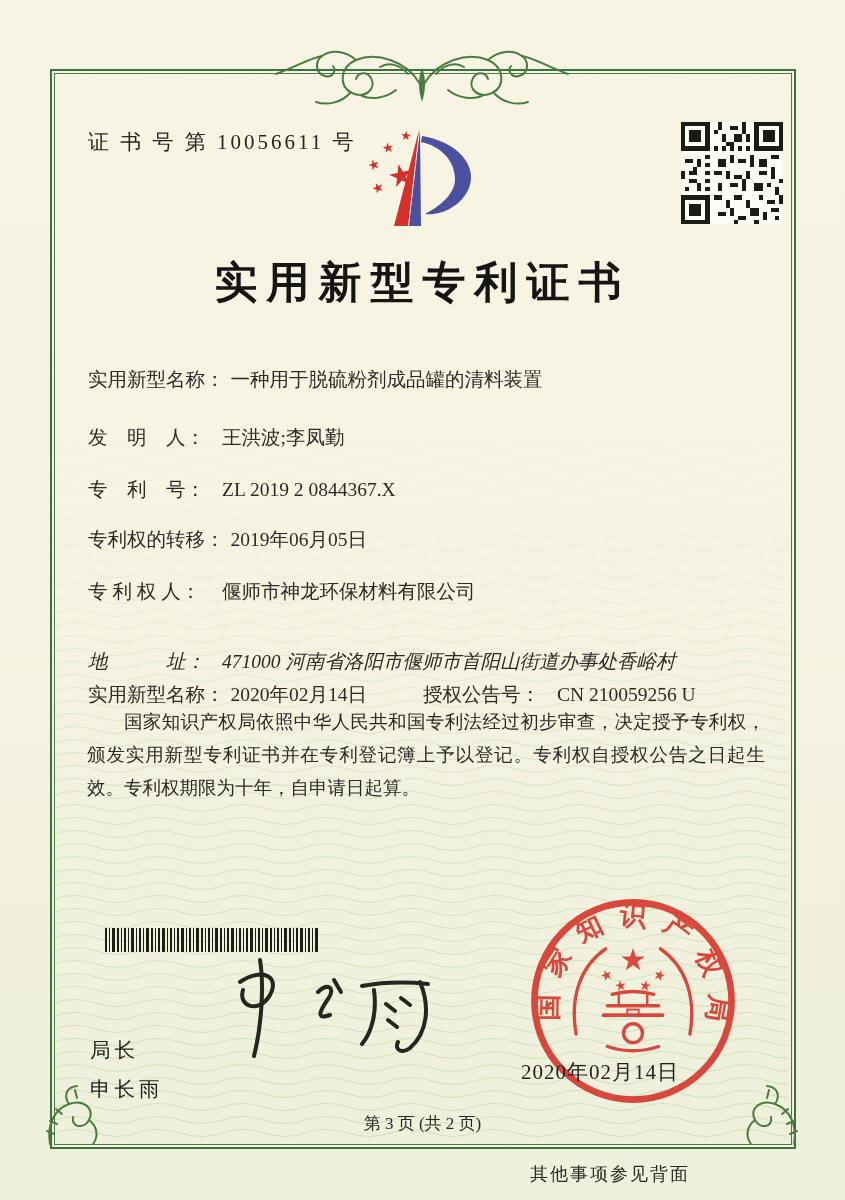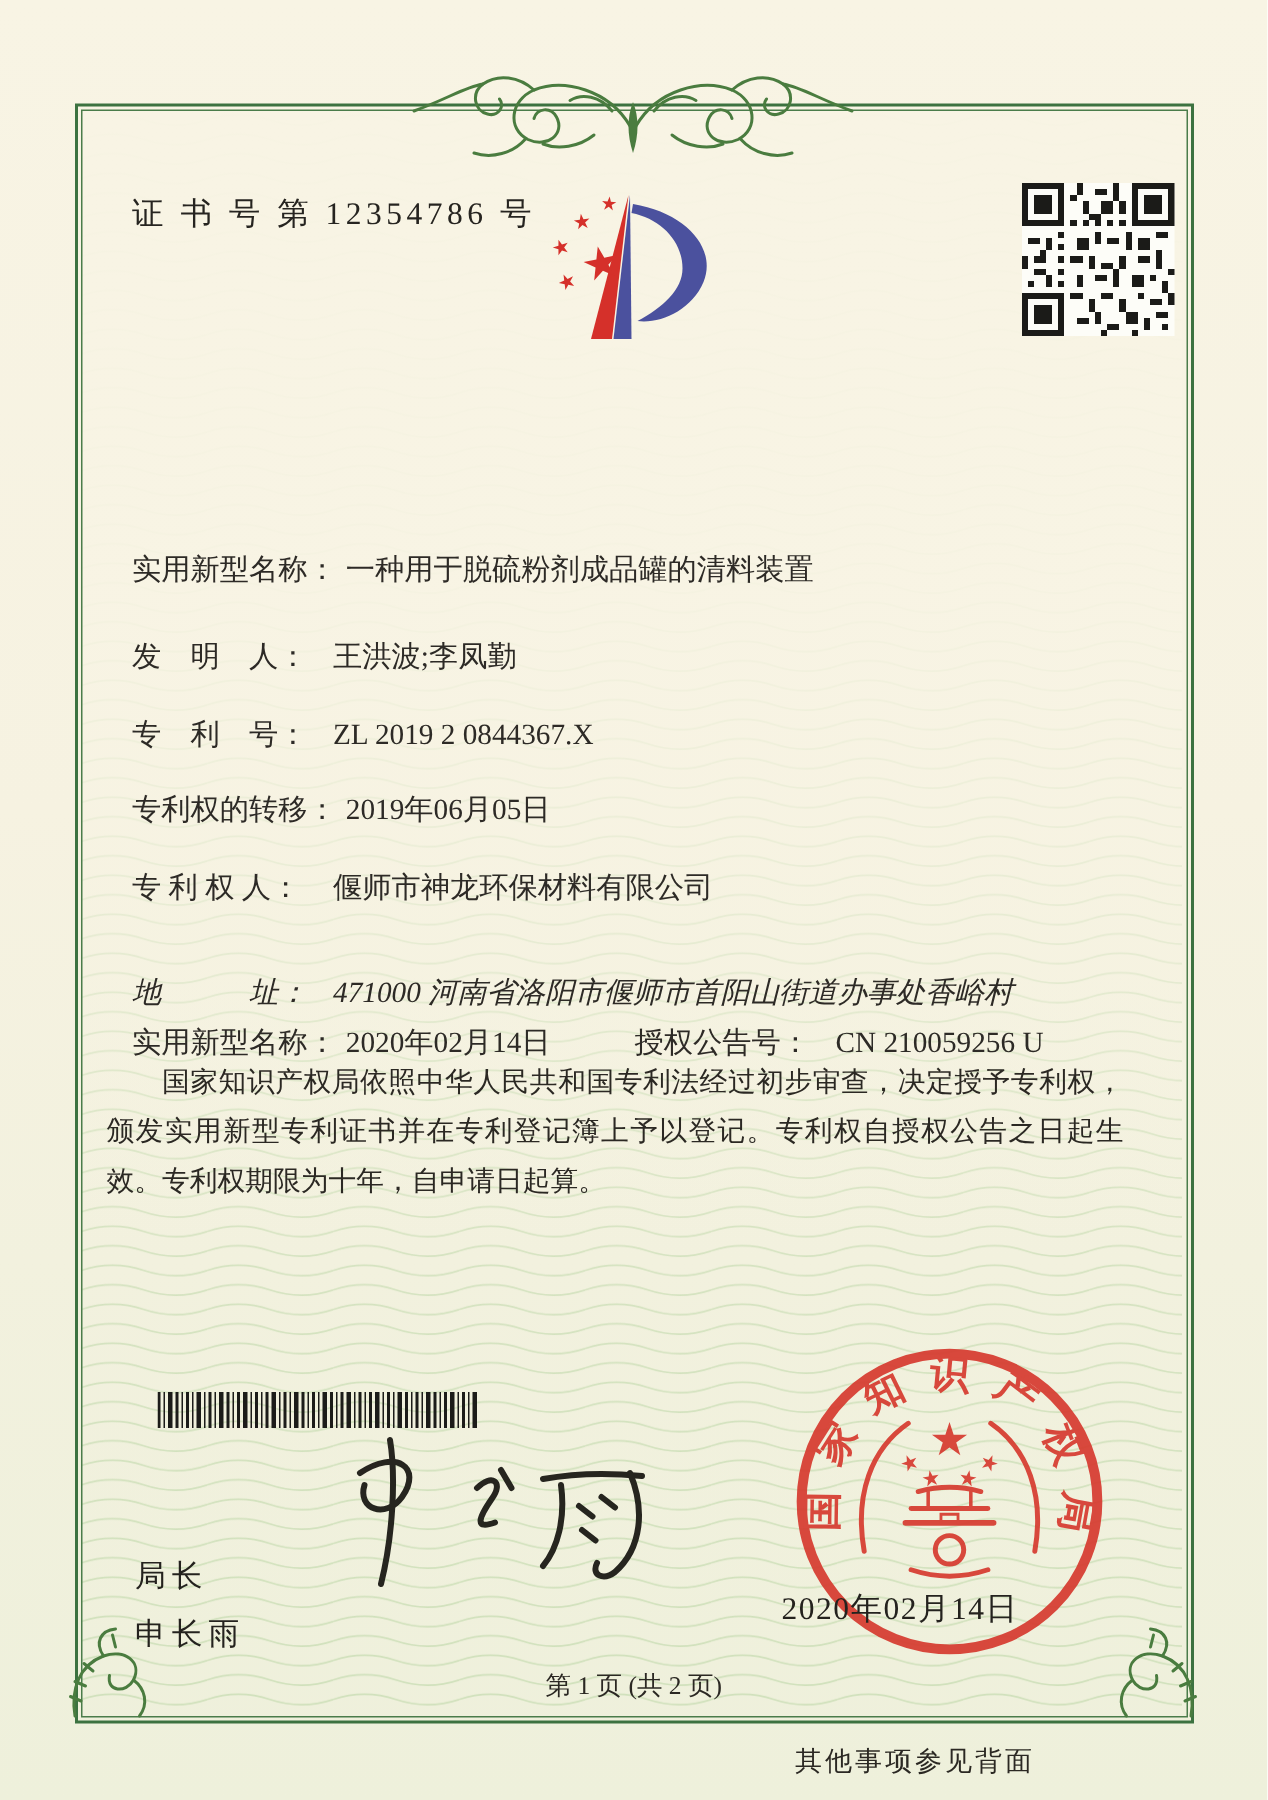--- a/index.html
+++ b/index.html
@@ -19,21 +19,21 @@
   .cert-no{position:absolute;left:88px;top:128px;font-size:21px;letter-spacing:3px;color:#262420;}
   .logo{position:absolute;left:338px;top:126px;width:158px;height:112px;}
   .qr{position:absolute;left:681px;top:122px;width:102px;height:102px;}
   .doc-title{position:absolute;left:0;top:254px;width:845px;text-align:center;
     font-size:43px;font-weight:700;letter-spacing:9px;color:#171513;}
   .fields{position:absolute;left:88px;top:366px;width:680px;font-size:19.5px;}
   .frow{position:absolute;left:0;white-space:nowrap;}
   .frow .lab{display:inline-block;min-width:128px;}
   .frow .val{margin-left:6px;}
   .grant2{margin-left:56px;}
-  .paras{position:absolute;left:71px;top:706px;width:678px;font-size:18.5px;line-height:1.78;
+  .paras{position:absolute;left:87px;top:706px;width:678px;font-size:18.5px;line-height:1.78;
     text-align:justify;color:#2b2823;}
   .paras p{margin:0;text-indent:2em;}
   .barcode{position:absolute;left:105px;top:928px;width:216px;height:24px;}
   .director{position:absolute;left:90px;top:988px;font-size:20.5px;letter-spacing:4px;color:#24221e;margin-top:48px;}
   .director div{margin-bottom:11px;}
   .signature{position:absolute;left:212px;top:952px;width:250px;height:110px;}
   .seal{position:absolute;left:524px;top:892px;width:218px;height:218px;z-index:4;opacity:0.92;}
   .seal-date{position:absolute;left:521px;top:1058px;font-size:21px;letter-spacing:1px;color:#24221e;z-index:5;}
   .page-no{position:absolute;left:0;top:1112px;width:845px;text-align:center;font-size:17px;color:#2b2823;}
   .back-note{position:absolute;left:0;top:1162px;width:690px;text-align:right;font-size:18px;
@@ -87,21 +87,21 @@
   </svg>
   <svg class="corner corner-br" viewBox="0 0 64 64">
     <g fill="none" stroke="#4a7c3f" stroke-width="2" stroke-linecap="round">
       <path d="M6,60 C3,42 9,26 25,20 C39,15 51,24 45,36 C40,45 27,44 29,33"></path>
       <path d="M25,20 C19,11 23,3 33,2"></path>
       <path d="M45,36 C53,42 55,52 49,60"></path>
       <path d="M10,50 l-7,-3 M13,40 l-7,-3 M18,30 l-6,-5 M33,14 l-2,-8"></path>
     </g>
   </svg>
 
-  <div class="cert-no">证 书 号 第 12354786 号</div>
+  <div class="cert-no">证 书 号 第 10056611 号</div>
 
   <svg class="logo" viewBox="0 0 158 112">
     <defs>
       <path id="st" d="M0,-1 L0.2245,-0.309 0.951,-0.309 0.363,0.118 0.588,0.809 0,0.382 -0.588,0.809 -0.363,0.118 -0.951,-0.309 -0.2245,-0.309 Z"></path>
     </defs>
     <path d="M84,10 C120,16 140,40 131,62 C123,81 102,90 87,88 C104,79 117,67 117,53 C117,35 103,20 83,16 Z" fill="#4b519e"></path>
     <polygon points="81,4 70,100 56,100" fill="#d5302a"></polygon>
     <polygon points="82,4 83,100 71,100" fill="#4b519e"></polygon>
     <use href="#st" fill="#d5302a" transform="translate(63,50) scale(12) rotate(-12)"></use>
     <use href="#st" fill="#d5302a" transform="translate(40,62) scale(5.5) rotate(-25)"></use>
@@ -181,20 +181,21 @@
         <rect x="14" y="23" width="2" height="1"></rect>
         <rect x="17" y="21" width="2" height="2"></rect>
         <rect x="20" y="22" width="1" height="2"></rect>
         <rect x="22" y="21" width="2" height="1"></rect>
         <rect x="13" y="24" width="1" height="1"></rect>
         <rect x="18" y="24" width="1" height="1"></rect>
         <rect x="23" y="23" width="1" height="1"></rect>
     </g>
   </svg>
 
+  <div class="doc-title">实用新型专利证书</div>
 
   <div class="fields">
     <div class="frow" style="top:0;font-family:Liberation Serif, serif;">
       <span class="lab">实用新型名称：</span><span class="val">一种用于脱硫粉剂成品罐的清料装置</span>
     </div>
     <div class="frow" style="top:58px;">
       <span class="lab">发　明　人：</span><span class="val">王洪波;李凤勤</span>
     </div>
     <div class="frow" style="top:110px;">
       <span class="lab">专　利　号：</span><span class="val">ZL 2019 2 0844367.X</span>
@@ -320,17 +321,17 @@
         <circle cx="115" cy="149" r="10" stroke-width="3.5"></circle>
         <path d="M55,150 C48,110 60,78 86,60" stroke-width="3.5"></path>
         <path d="M175,150 C182,110 170,78 144,60" stroke-width="3.5"></path>
         <path d="M88,163 Q115,172 142,163" stroke-width="3.5"></path>
       </g>
     </g>
   </svg>
 
   <div class="seal-date">2020年02月14日</div>
 
-  <div class="page-no">第 1 页 (共 2 页)</div>
+  <div class="page-no">第 3 页 (共 2 页)</div>
 
   <div class="back-note">其他事项参见背面</div>
 
 </div>
 
 </body></html>

